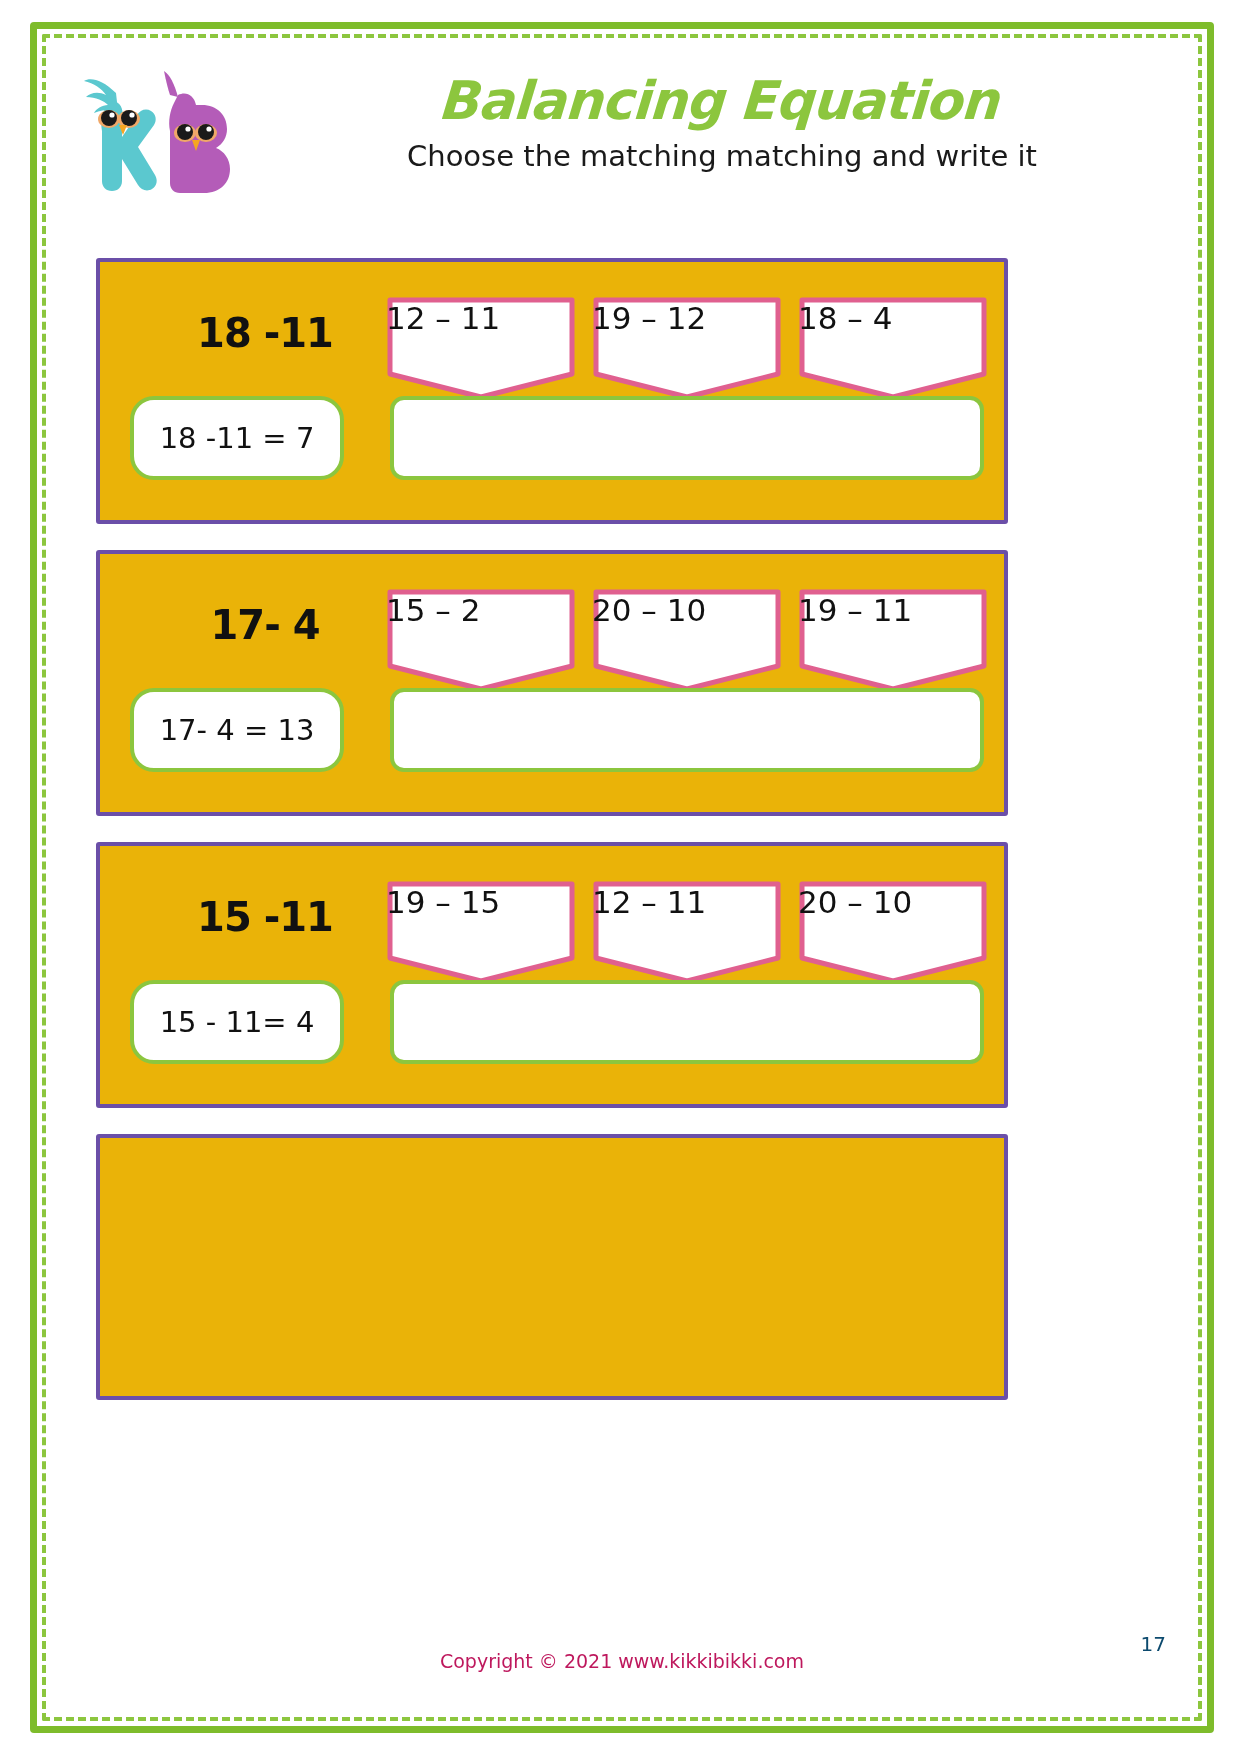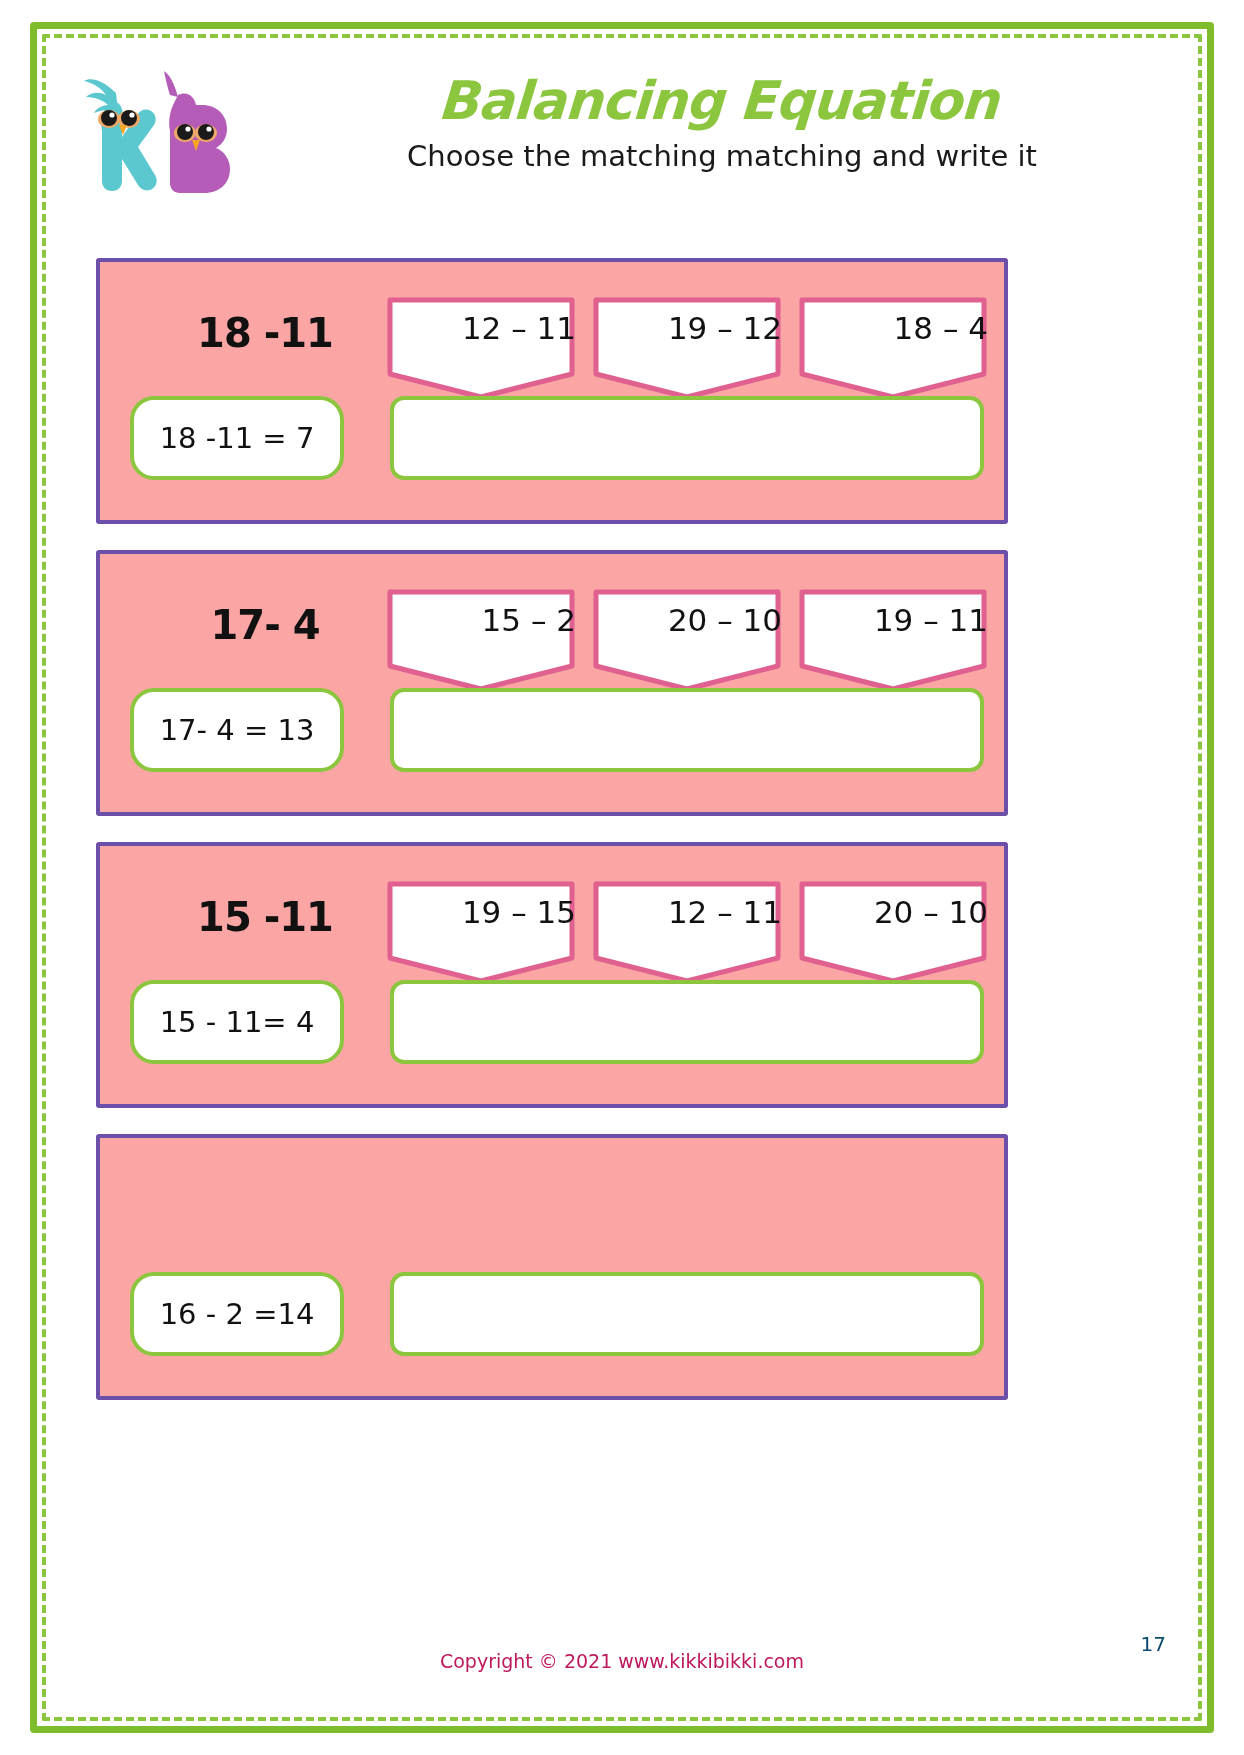--- a/index.html
+++ b/index.html
@@ -93,21 +93,21 @@
     top: 258px;
     width: 912px;
   }
   .problem-box {
     position: relative;
     box-sizing: border-box;
     border: 4px solid #6b4fa8;
     border-radius: 3px;
     height: 266px;
     margin-bottom: 26px;
-    background: #fca5a5;
+    background: #eab308;
   }
   .row-top {
     position: absolute;
     left: 0; right: 0;
     top: 20px;
     height: 120px;
   }
   .expression {
     position: absolute;
     left: 30px;
@@ -138,22 +138,22 @@
     position: absolute;
     left: 0; top: 0;
     width: 190px;
     height: 105px;
     display: block;
   }
   .banner-label {
     position: absolute;
     left: 0;
     right: 0;
-    top: 14px;
-    text-align: right;
+    top: 4px;
+    text-align: left;
     font-family: "DejaVu Sans", sans-serif;
     font-size: 31px;
     font-weight: 400;
     color: #111111;
     letter-spacing: 0px;
   }
 
   .row-bottom {
     position: absolute;
     left: 0; right: 0;
@@ -356,24 +356,20 @@
           </div>
         </div>
       </div>
       <div class="row-bottom">
         <div class="answer-given">15 - 11= 4</div>
         <div class="answer-blank"></div>
       </div>
     </div>
 
     <div class="problem-box">
-      <div class="row-bottom">
-        <div class="answer-given">16 - 2 =14</div>
-        <div class="answer-blank"></div>
-      </div>
     </div>
 
   </div>
 
   <div class="footer">
     <div class="copyright">Copyright © 2021 www.kikkibikki.com</div>
     <div class="page-number">17</div>
   </div>
 
 </div>

